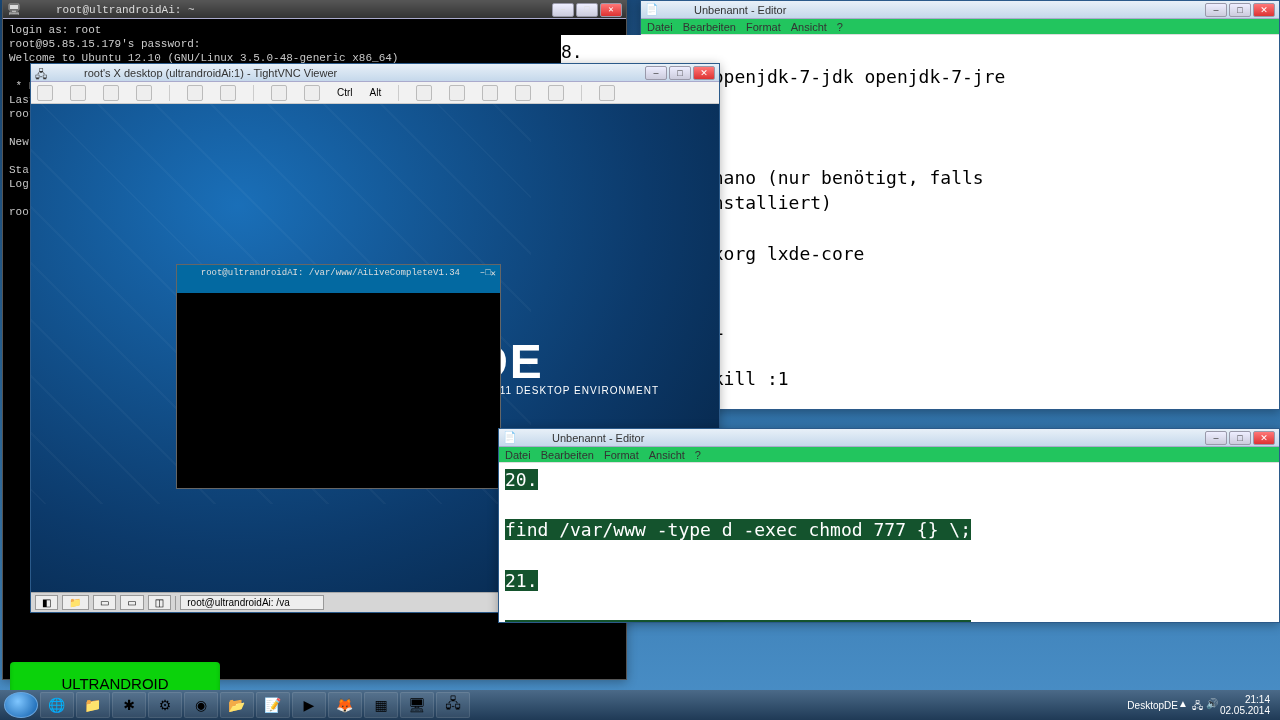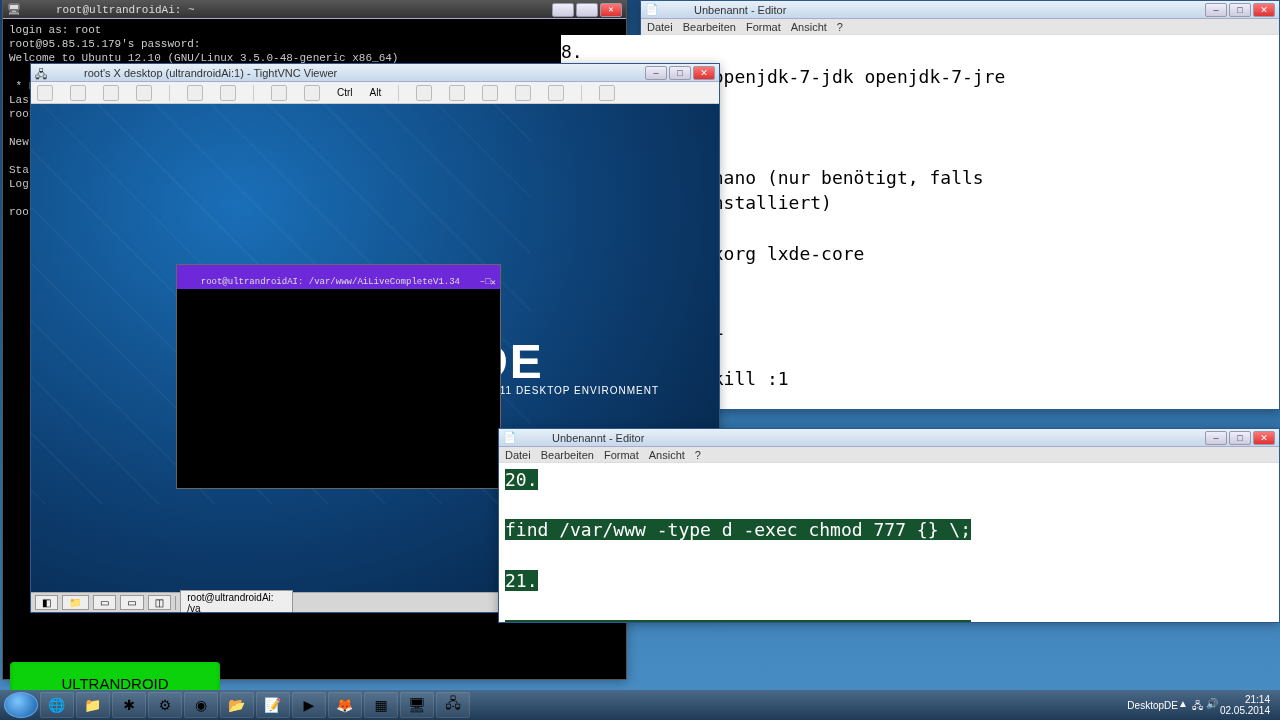--- a/index.html
+++ b/index.html
@@ -28,21 +28,21 @@
 .winbtns { display: flex; gap: 2px; }
 .winbtn {
   width: 22px; height: 14px;
   background: linear-gradient(to bottom, #eef, #ccd);
   border: 1px solid #99a; border-radius: 2px;
   font-size: 9px; text-align: center; line-height: 12px;
   cursor: pointer;
 }
 .winbtn.close { background: linear-gradient(to bottom, #f77, #d33); color: #fff; }
 .menubar {
-  height: 16px; background: #e5e5e5;
+  height: 16px; background: #22c55e;
   display: flex; gap: 10px; padding: 0 6px;
   font-size: 11px; color: #333; align-items: center;
   border-bottom: 1px solid #ddd;
   text-align: right;
 }
 .menubar span { cursor: pointer; }
 
 
 .putty {
   left: 2px; top: 0; width: 625px; height: 680px;
@@ -84,22 +84,22 @@
 .lxde-logo .big { font-size: 48px; font-weight: bold; letter-spacing: 2px; }
 .lxde-logo .sub { font-size: 10px; letter-spacing: 1px; margin-top: -4px; }
 .vnc-inner-term {
   position: absolute; left: 145px; top: 160px;
   width: 325px; height: 225px;
   background: #000; color: #ccc;
   border: 1px solid #666;
   font-family: "Courier New", monospace; font-size: 9px;
 }
 .vnc-inner-term .ititle {
-  height: 20px; background: #6d28d9; color: #ddd;
-  font-size: 9px; padding: 12px 4px; display: flex;
+  height: 28px; background: #0369a1; color: #ddd;
+  font-size: 9px; padding: 3px 4px; display: flex;
 }
 .vnc-inner-term .ititle .t { flex: 1; text-align: center; }
 .vnc-inner-term .ibody { padding: 2px 4px; }
 .vnc-taskbar {
   position: absolute; bottom: 0; left: 0; right: 0;
   height: 20px; background: #d6d6d6;
   display: flex; align-items: center; gap: 4px; padding: 0 4px;
   font-size: 10px; border-top: 1px solid #aaa;
 }
 .vnc-taskbar .tbtn {
@@ -264,21 +264,21 @@
         <span>✕</span>
       </div>
     </div>
     <div class="vnc-taskbar">
       <div class="tbtn">◧</div>
       <div class="tbtn">📁</div>
       <div class="tbtn">▭</div>
       <div class="tbtn">▭</div>
       <div class="tbtn">◫</div>
       <div style="width:1px;height:14px;background:#999"></div>
-      <div class="tbtn" style="width:113px">root@ultrandroidAi: /va</div>
+      <div class="tbtn" style="width:144px">root@ultrandroidAi: /va</div>
     </div>
   </div>
 </div>
 
 <div class="window np2">
   <div class="titlebar">
     <span class="icon">📄</span>
     <span class="title">Unbenannt - Editor</span>
     <div class="winbtns">
       <div class="winbtn">‒</div>

